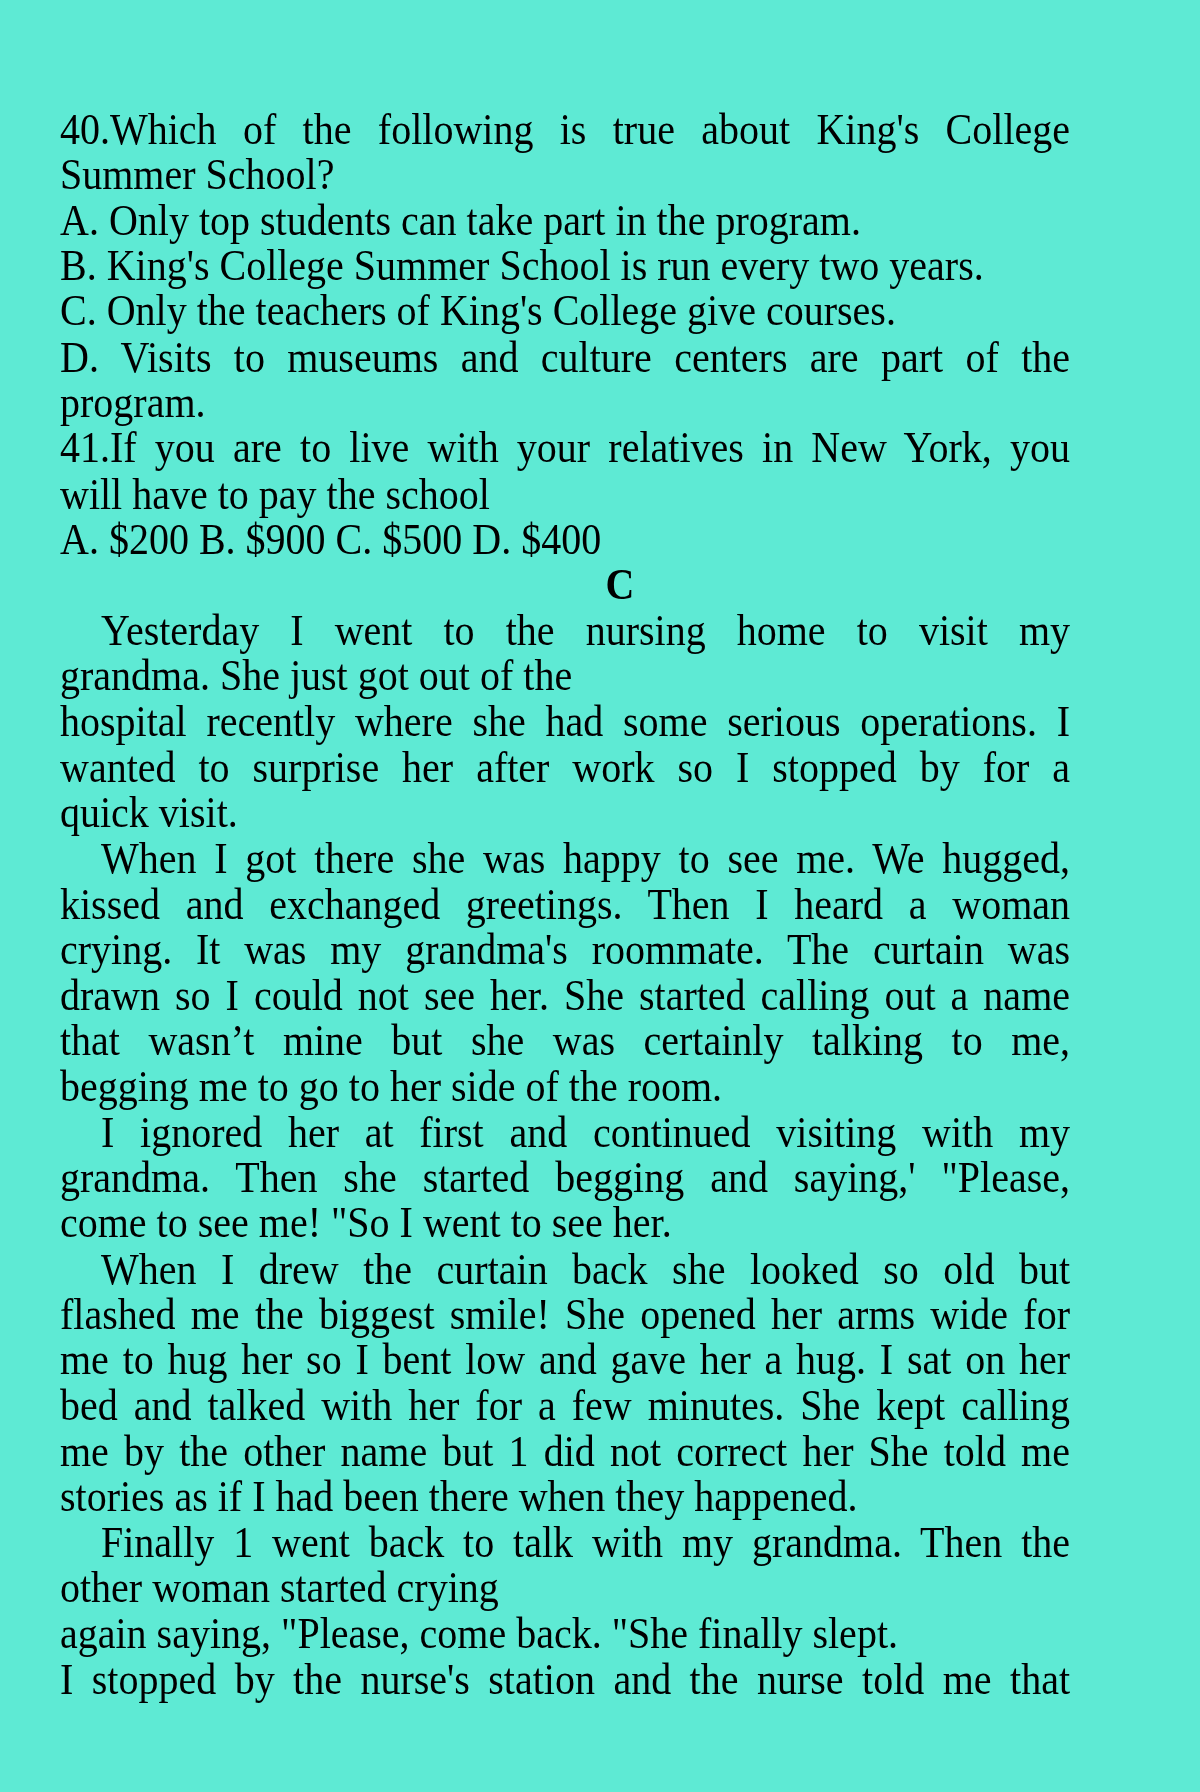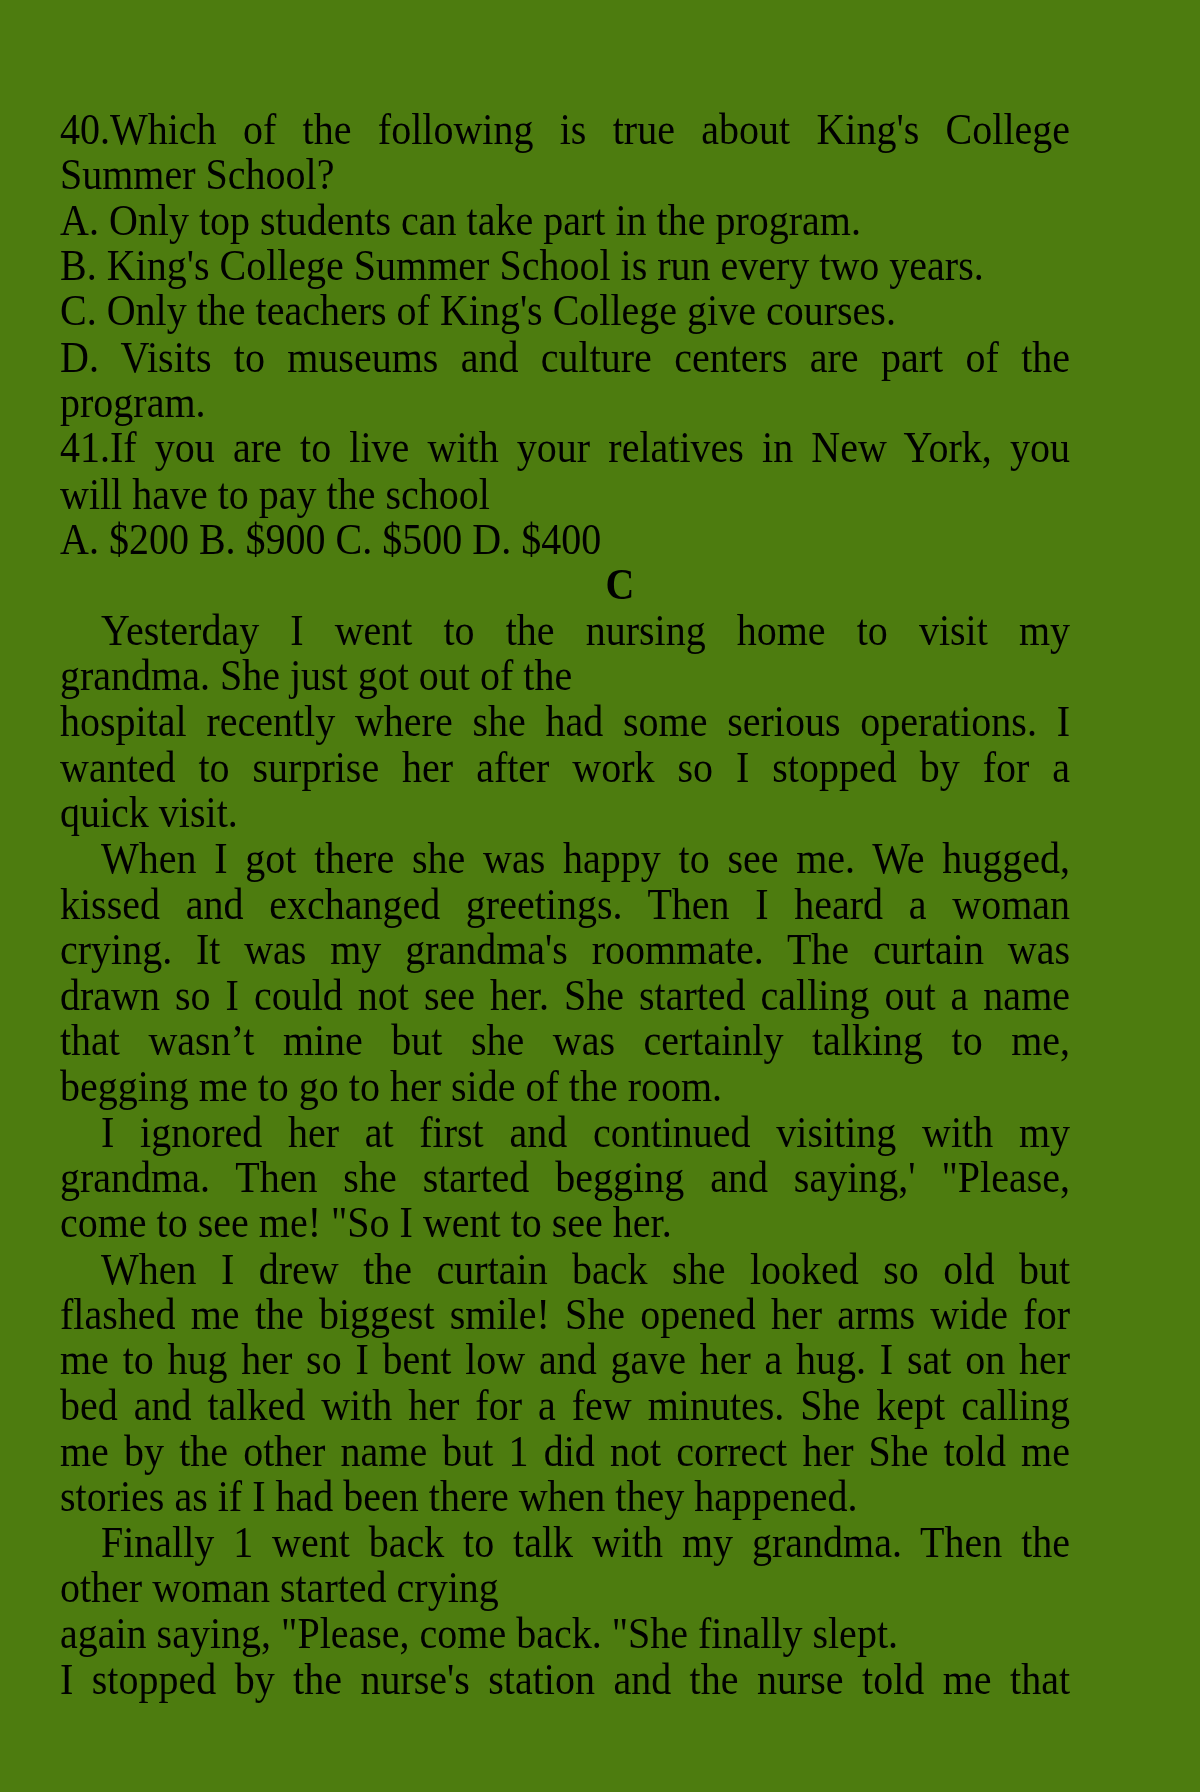--- a/index.html
+++ b/index.html
@@ -4,21 +4,21 @@
 <style>
   html, body {
     margin: 0;
     padding: 0;
     background: #ffffff;
   }
   .page {
     position: relative;
     width: 1200px;
     height: 1792px;
-    background: #4d7c0f;
+    background: #5eead4;
     overflow: hidden;
   }
   .content {
     position: absolute;
     left: 0;
     top: 0;
     box-sizing: content-box;
     width: 1010px;
     padding: 94px 0 0 60px;
     transform: scale(1, 1.13);

